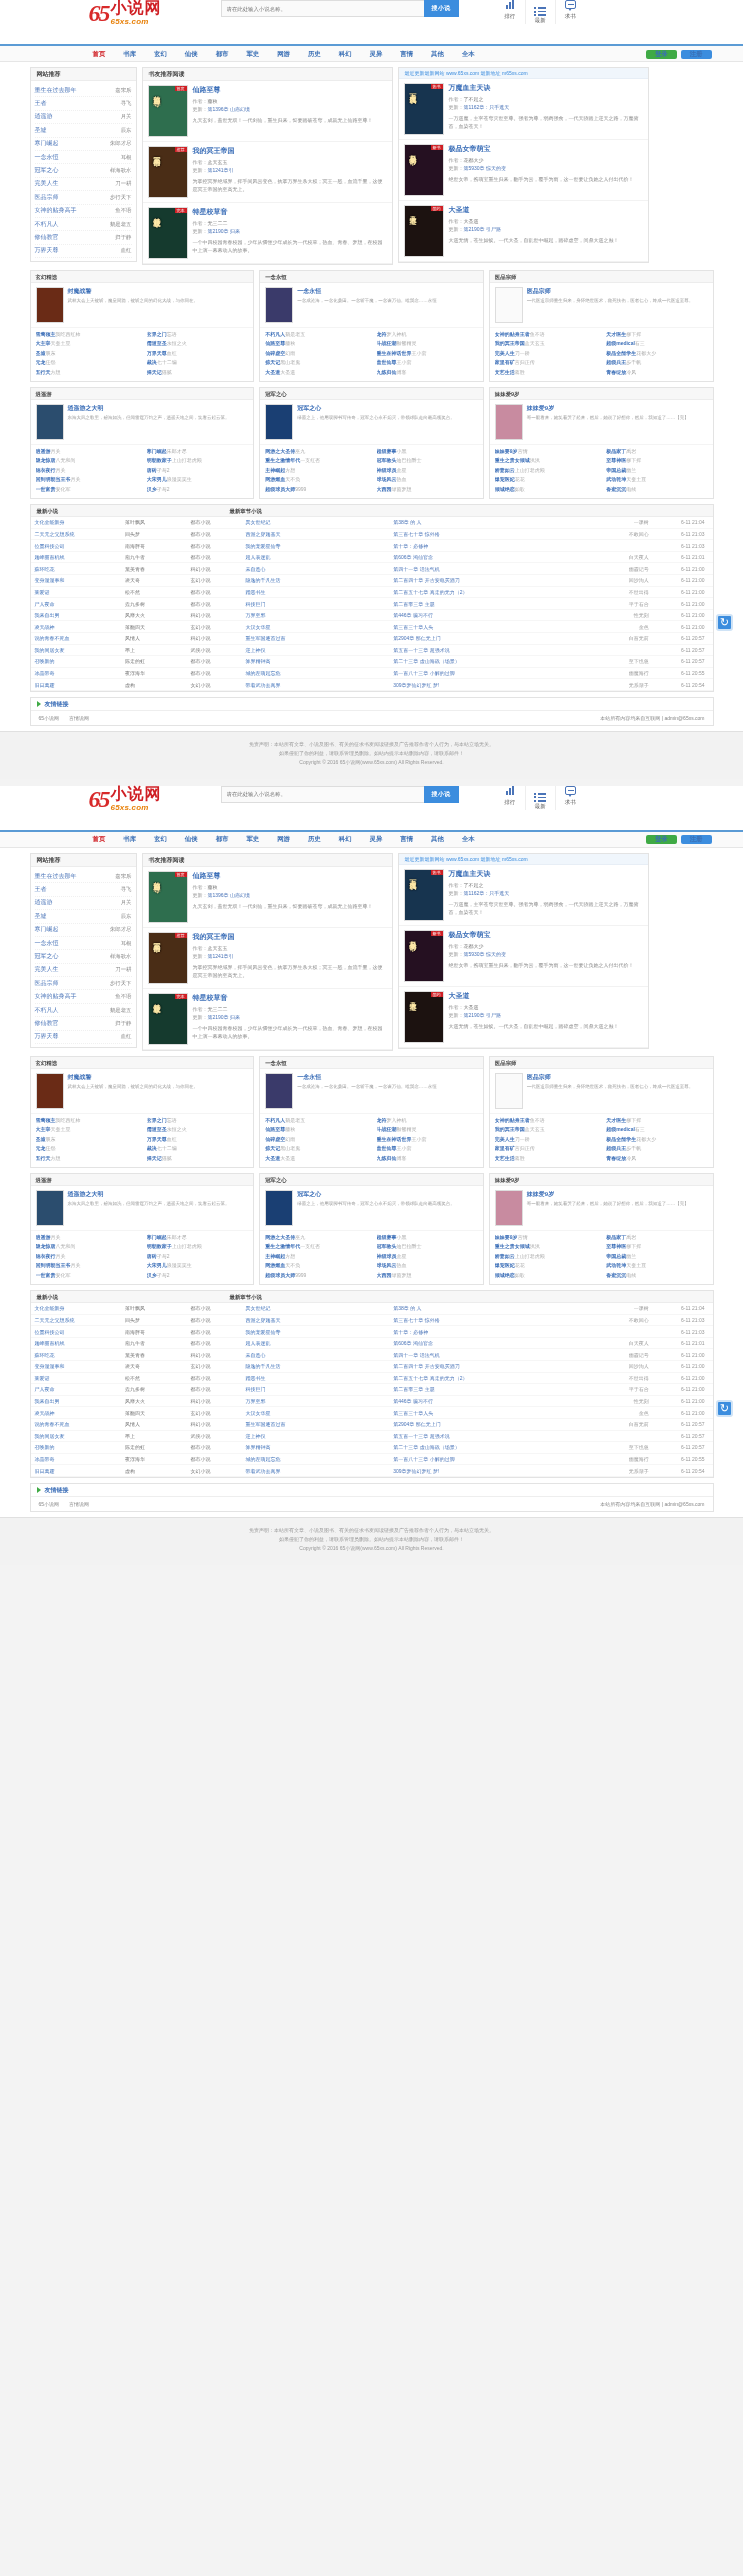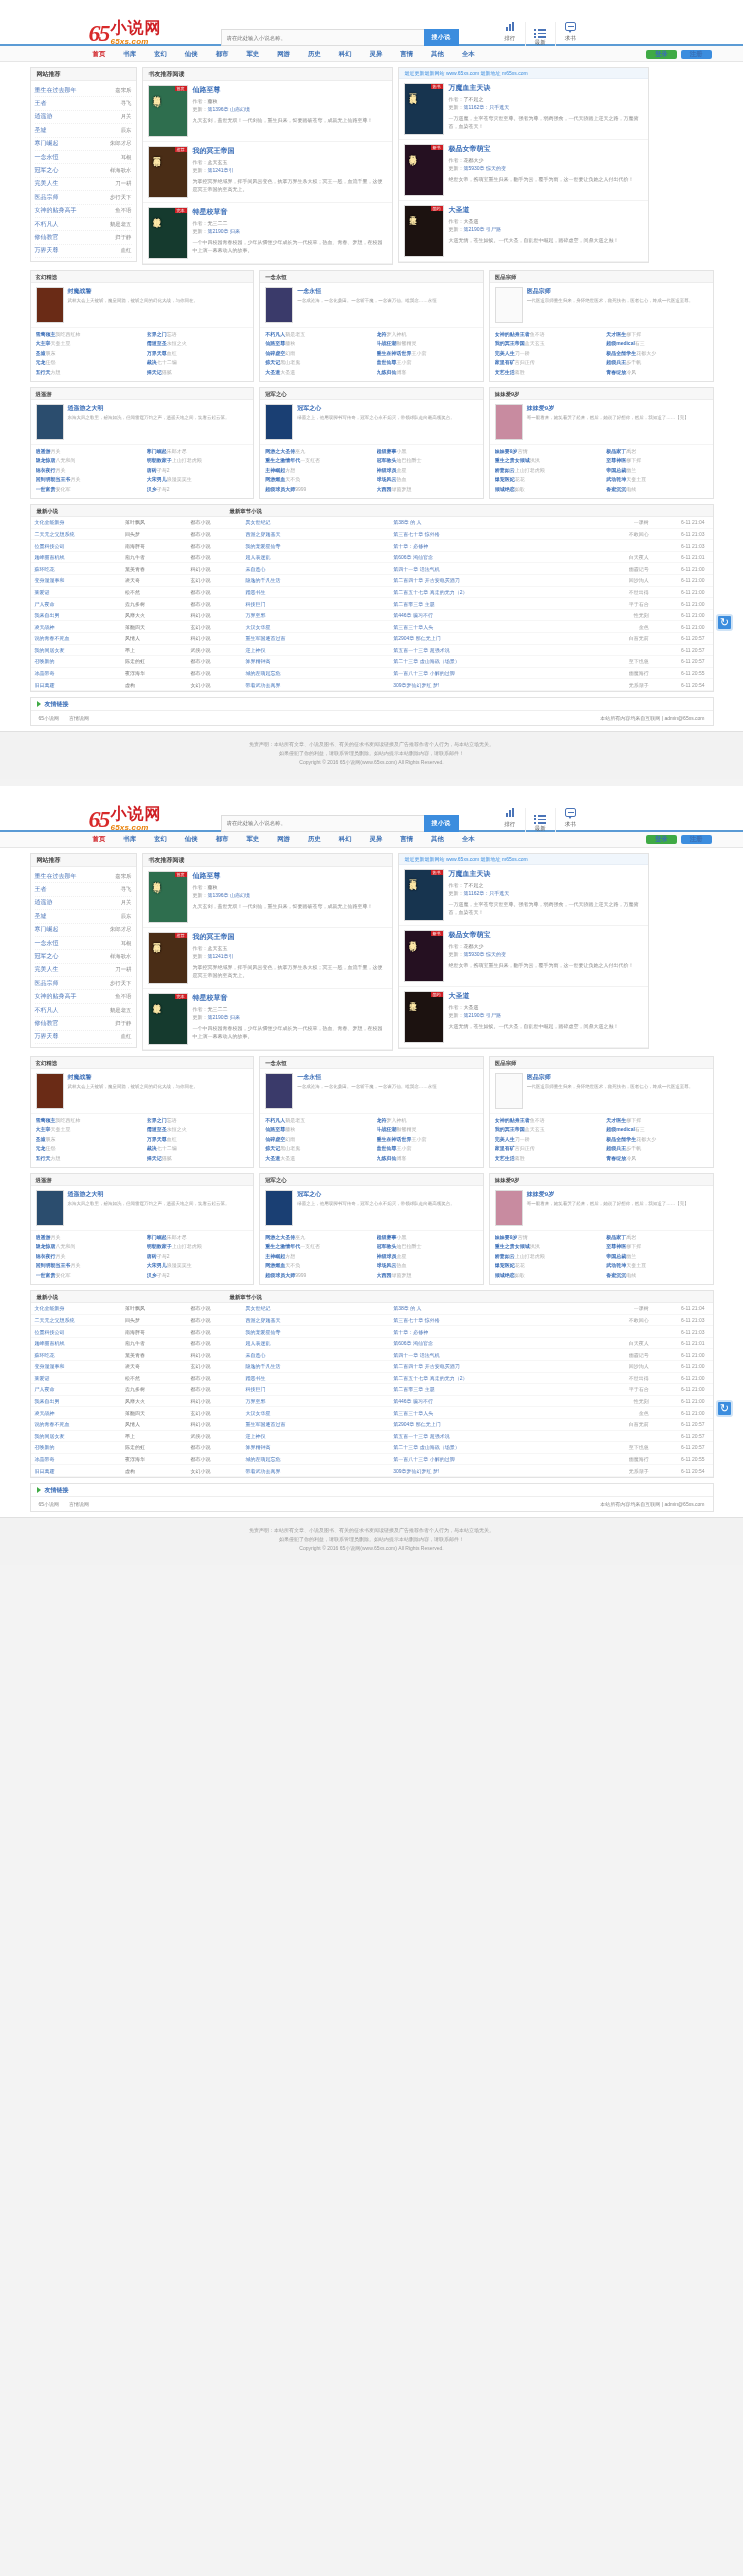--- a/index.html
+++ b/index.html
@@ -8,21 +8,21 @@
     background:#f3f3f3;
     font-family:"Liberation Sans","DejaVu Sans",sans-serif;
     font-size:6px; color:#333;
     -webkit-font-smoothing:antialiased;
   }
   a { text-decoration:none; color:#4a74b8; }
   .page { width:743px; background:#fff; }
 
   
   .header { background:#fff; height:46px; border-bottom:2px solid #5b9bd5; position:relative; }
-  .header-inner { width:684px; margin:0 auto; display:flex; align-items:flex-end; height:46px; padding-left:59px; }
+  .header-inner { width:684px; margin:0 auto; display:flex; align-items:flex-start; height:46px; padding-left:59px; }
   .logo { display:flex; align-items:center; gap:2px; }
   .logo-mark { font-family:"Liberation Serif",serif; font-size:24px; font-weight:bold; color:#d82a2a; line-height:1;
                font-style:italic; letter-spacing:-2px; }
   .logo-text { display:flex; flex-direction:column; }
   .logo-cn { font-size:16px; font-weight:bold; color:#cf1f24; letter-spacing:1px; line-height:1.05;}
   .logo-en { font-size:8px; font-weight:bold; color:#e8820c; font-style:italic; letter-spacing:0.2px; }
   .search { margin-left:59px; display:flex; align-items:center; }
   .search input { width:203px; height:17px; border:1px solid #ddd; border-right:none; background:#fafafa;
                   font-size:5.4px; padding:0 5px; color:#999; outline:none; }
   .search button { height:17px; padding:0 8px; background:#3c8dde; color:#fff; border:none; font-size:6px;

